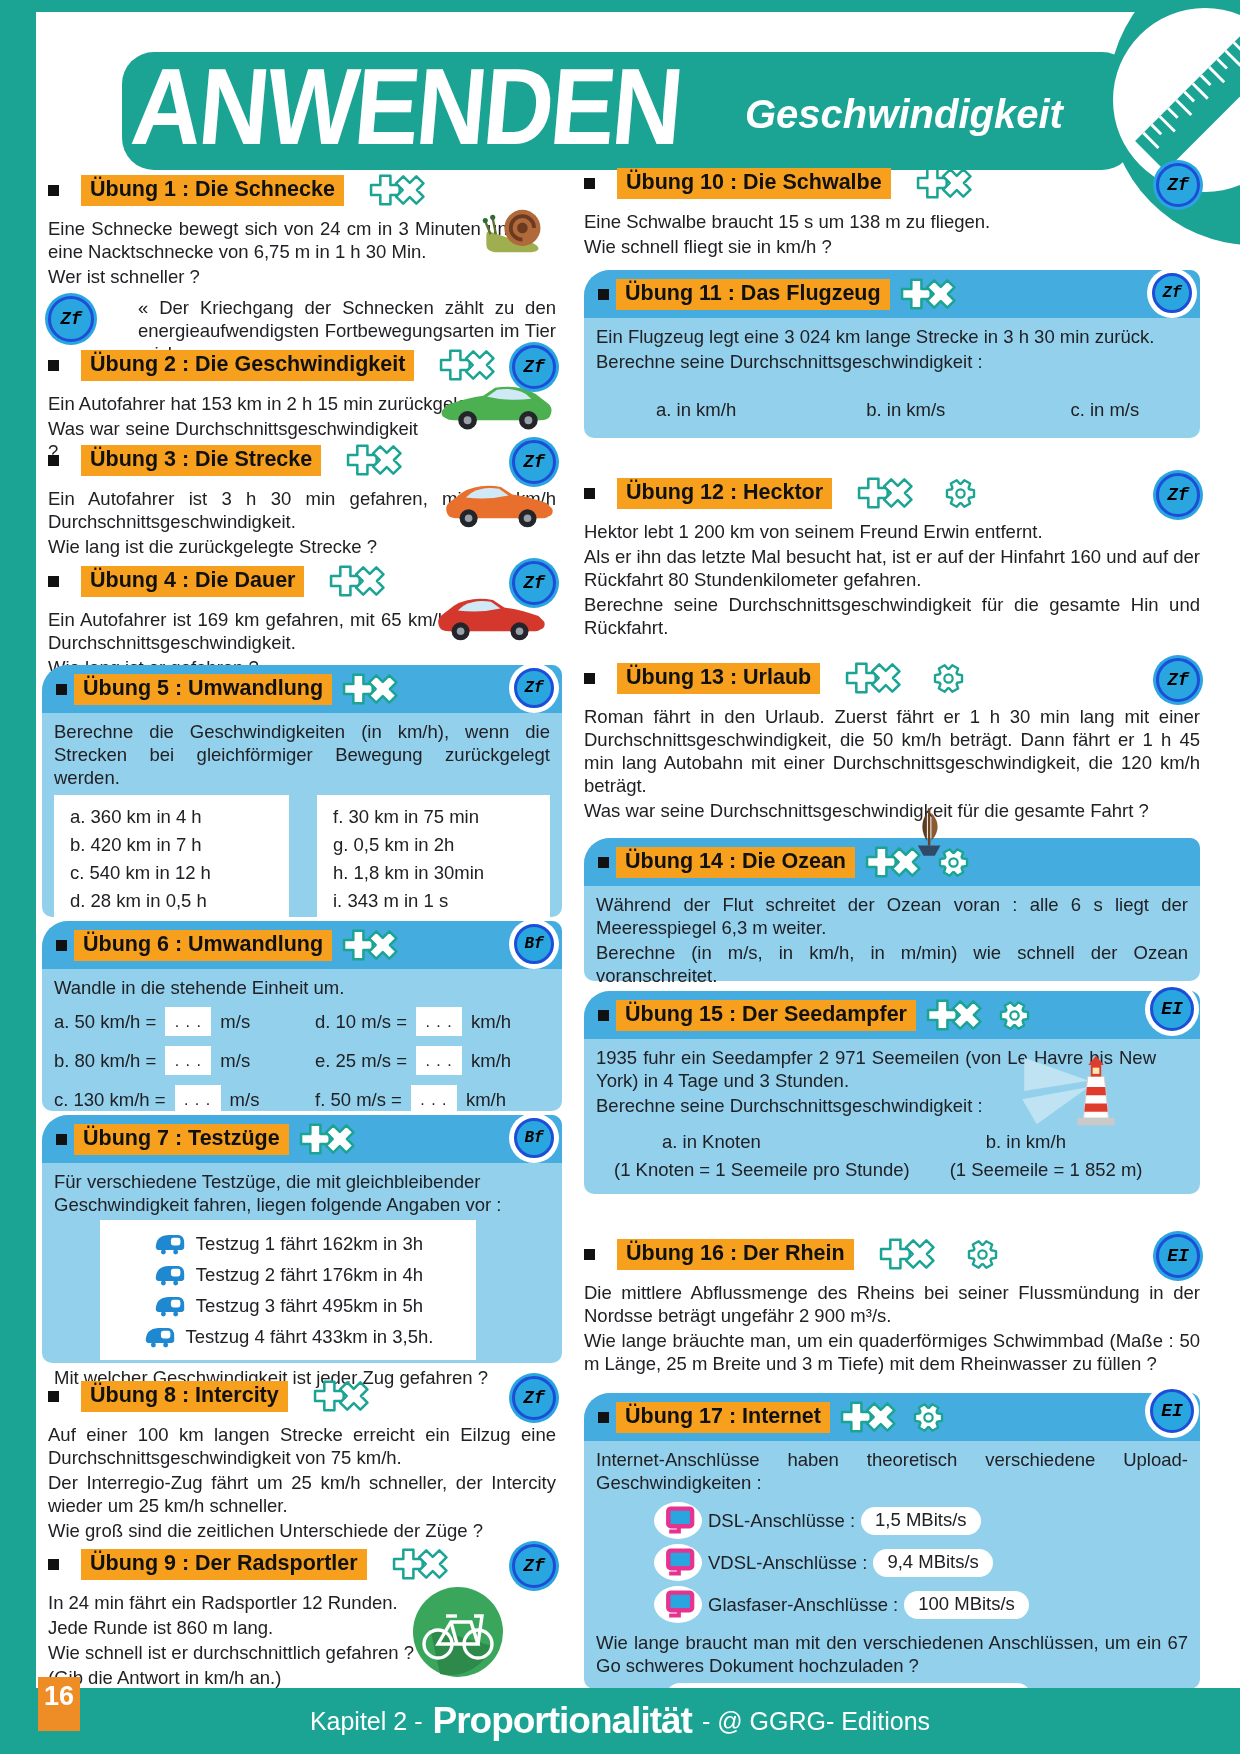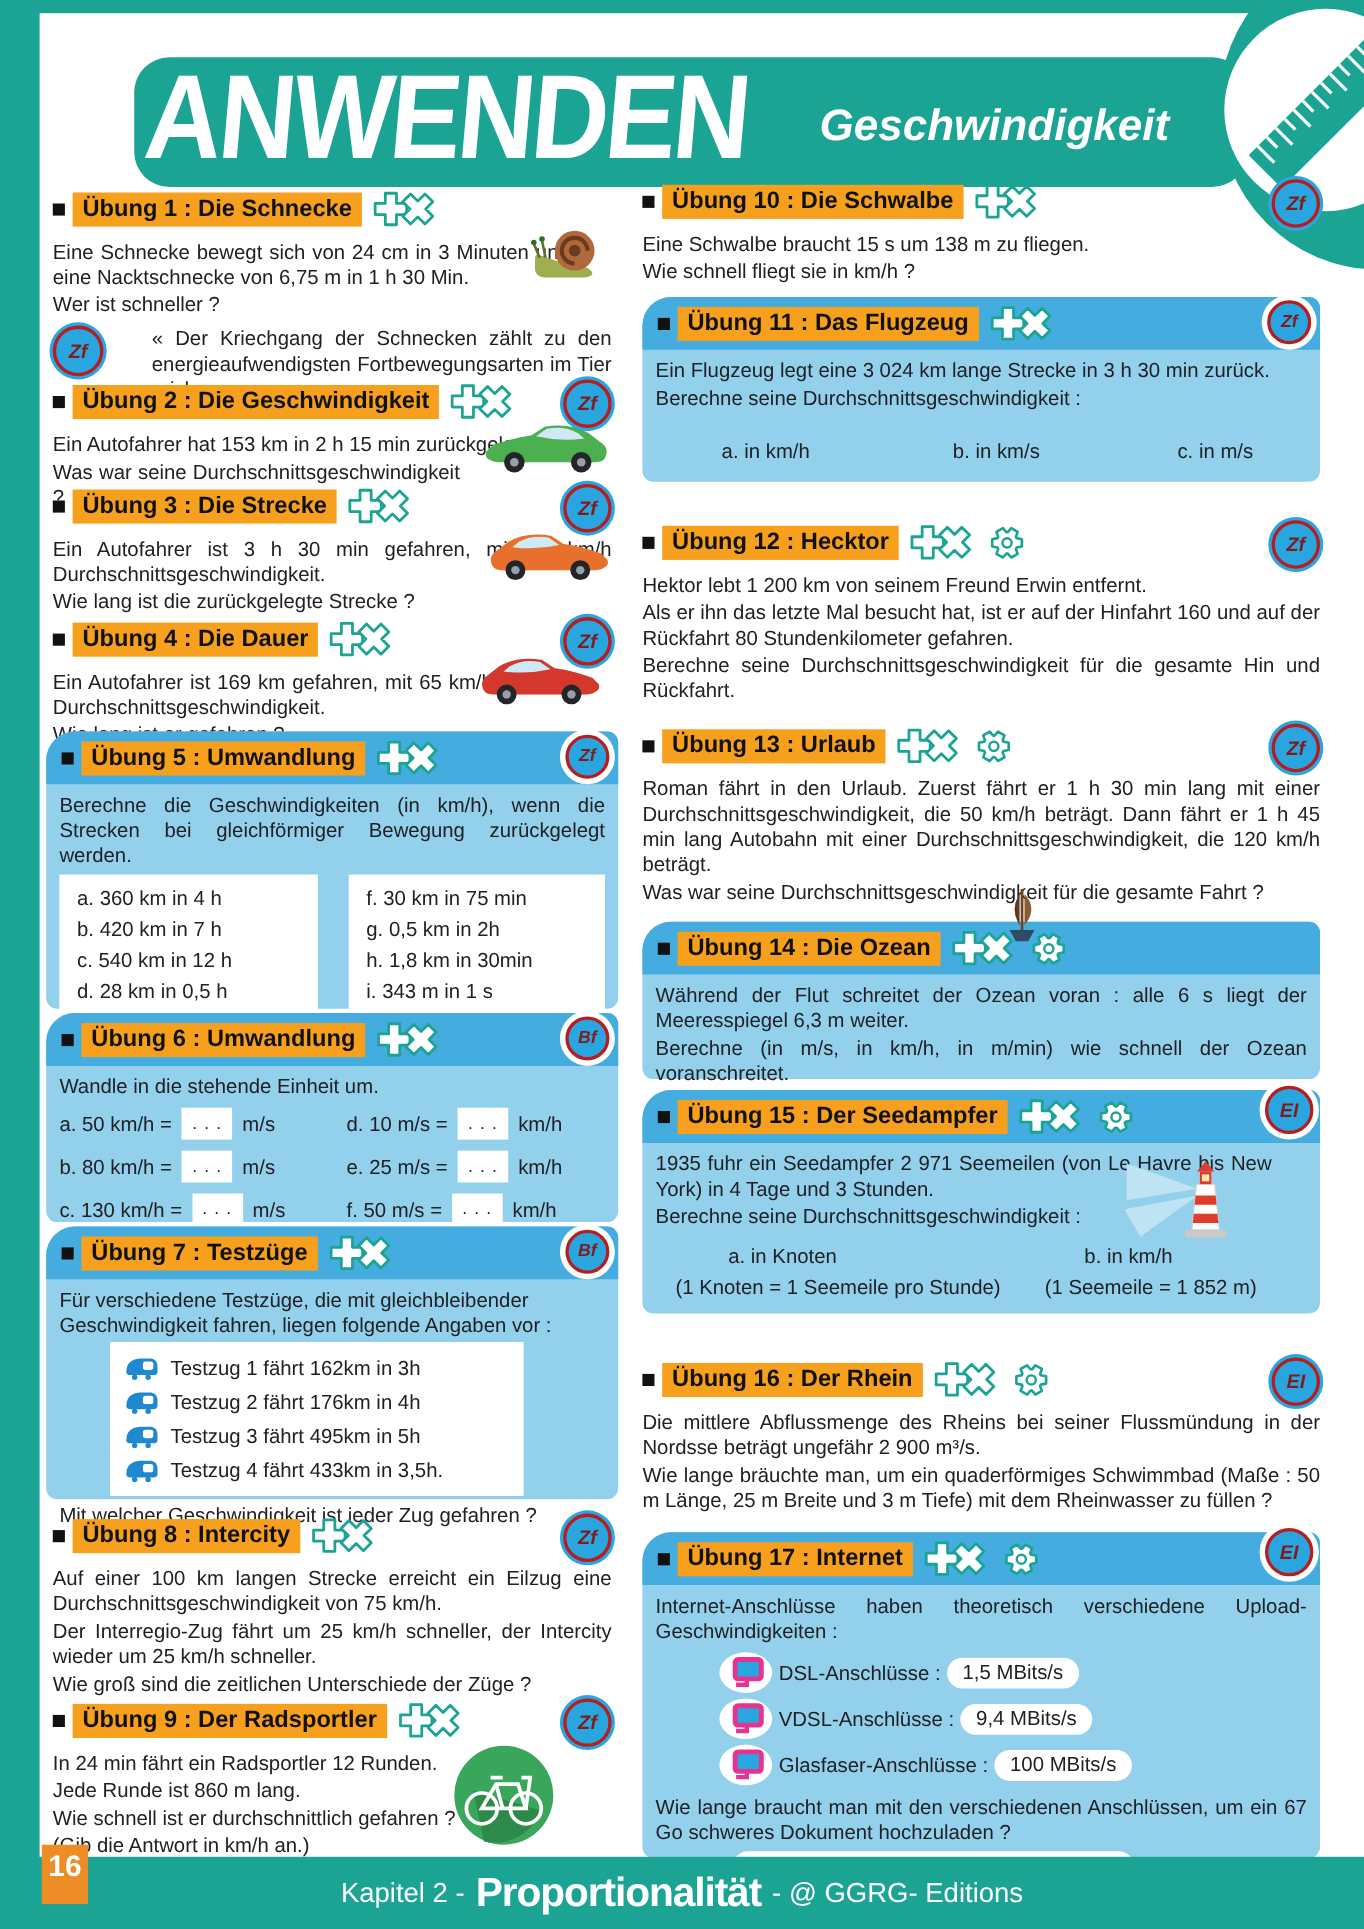--- a/index.html
+++ b/index.html
@@ -20,49 +20,49 @@
   .ruler-circle{position:absolute;left:1113px;top:8px;width:184px;height:184px;border-radius:50%;background:#fff;overflow:hidden;}
   .kap{position:absolute;left:85px;top:28px;background:var(--orange-bn);color:#fff;
        font-size:27px;font-weight:bold;padding:5px 20px 7px 18px;letter-spacing:.5px;}
   .anwenden{position:absolute;left:138px;top:44px;color:#fff;font-size:97px;font-weight:800;
             letter-spacing:-3px;transform:skewX(-5deg) scaleY(1.12);transform-origin:left top;white-space:nowrap;}
   .subject{position:absolute;left:745px;top:92px;color:#fff;font-size:40px;font-weight:bold;font-style:italic;}
   
   .colL{position:absolute;left:48px;top:0;width:508px;height:1754px;}
   .colR{position:absolute;left:584px;top:0;width:616px;height:1754px;}
   .ex{position:absolute;left:0;width:100%;}
-  .ex-head{display:flex;align-items:center;gap:7px;margin-bottom:7px;}
+  .ex-head{display:flex;align-items:center;gap:22px;margin-bottom:7px;}
   .sq{width:11px;height:11px;background:#111;flex:none;}
   .hl{background:var(--orange-hl);color:#111;font-weight:bold;font-size:21.5px;
       padding:2px 9px 4px 9px;white-space:nowrap;}
   .t{margin:0 0 2px 0;font-size:18.5px;line-height:23px;text-align:justify;}
   .puz{width:64px;height:40px;flex:none;}
   .gear{width:37px;height:37px;flex:none;margin-left:2px;}
   .badge{position:absolute;width:38px;height:38px;border-radius:50%;background:var(--badge);
-         border:3px solid #b91c1c;box-shadow:0 0 0 3px var(--badge);color:#7f1d1d;font-weight:bold;
-         font-style:italic;font-size:18px;display:flex;align-items:center;justify-content:center;z-index:3;}
+         border:3px solid #1d4ed8;box-shadow:0 0 0 3px var(--badge);color:#000000;font-weight:bold;
+         font-style:italic;font-size:18px;display:flex;align-items:center;justify-content:center;z-index:3;font-family:Liberation Mono, monospace;}
   .badge-white{box-shadow:0 0 0 5px #fff;}
   .badge-inline{position:static;flex:none;width:40px;height:40px;}
   .quote{display:flex;gap:16px;align-items:flex-start;margin-top:8px;}
   .quote .t{flex:1;}
   
   .panel{position:absolute;background:var(--pbody);border-radius:26px 10px 10px 10px;}
   .panel-head{position:relative;background:var(--phead);border-radius:26px 10px 0 0;
               display:flex;align-items:center;gap:7px;padding:4px 10px 4px 14px;height:40px;}
   .panel-body{padding:7px 12px 6px 12px;}
   .wrow{display:flex;gap:28px;margin-top:6px;}
   .wbox{background:#fff;padding:8px 14px 10px 16px;font-size:18.5px;line-height:28px;}
   .wbox1{width:205px;} .wbox2{flex:1;}
   .u6grid{display:flex;gap:26px;margin-top:8px;}
   .u6col{display:flex;flex-direction:column;gap:10px;flex:1;}
   .u6row{display:flex;align-items:center;gap:9px;font-size:18.5px;}
   .dots{background:#fff;min-width:46px;height:29px;display:inline-flex;align-items:center;
         justify-content:center;font-size:16px;letter-spacing:1px;}
   .trainbox{background:#fff;margin:4px 0 6px 46px;width:352px;padding:8px 12px;}
-  .trow{display:flex;align-items:center;gap:9px;font-size:18.5px;line-height:31px;}
+  .trow{display:flex;align-items:center;gap:9px;font-size:18.5px;line-height:31px;justify-content:center;}
   .ticon{width:34px;height:25px;flex:none;}
   .optrow{display:flex;font-size:18.5px;margin-top:26px;}
   .drow{display:flex;align-items:center;gap:6px;font-size:18.5px;margin:5px 0 5px 58px;}
   .oval{background:#fff;border-radius:50%;width:48px;height:37px;display:flex;align-items:center;
         justify-content:center;flex:none;}
   .mon{width:36px;height:30px;}
   .pill{background:#fff;border-radius:15px;padding:2px 14px 4px 14px;}
   .merke{display:flex;align-items:center;gap:8px;font-size:18.5px;margin-top:6px;}
   
   .img{position:absolute;z-index:2;}

